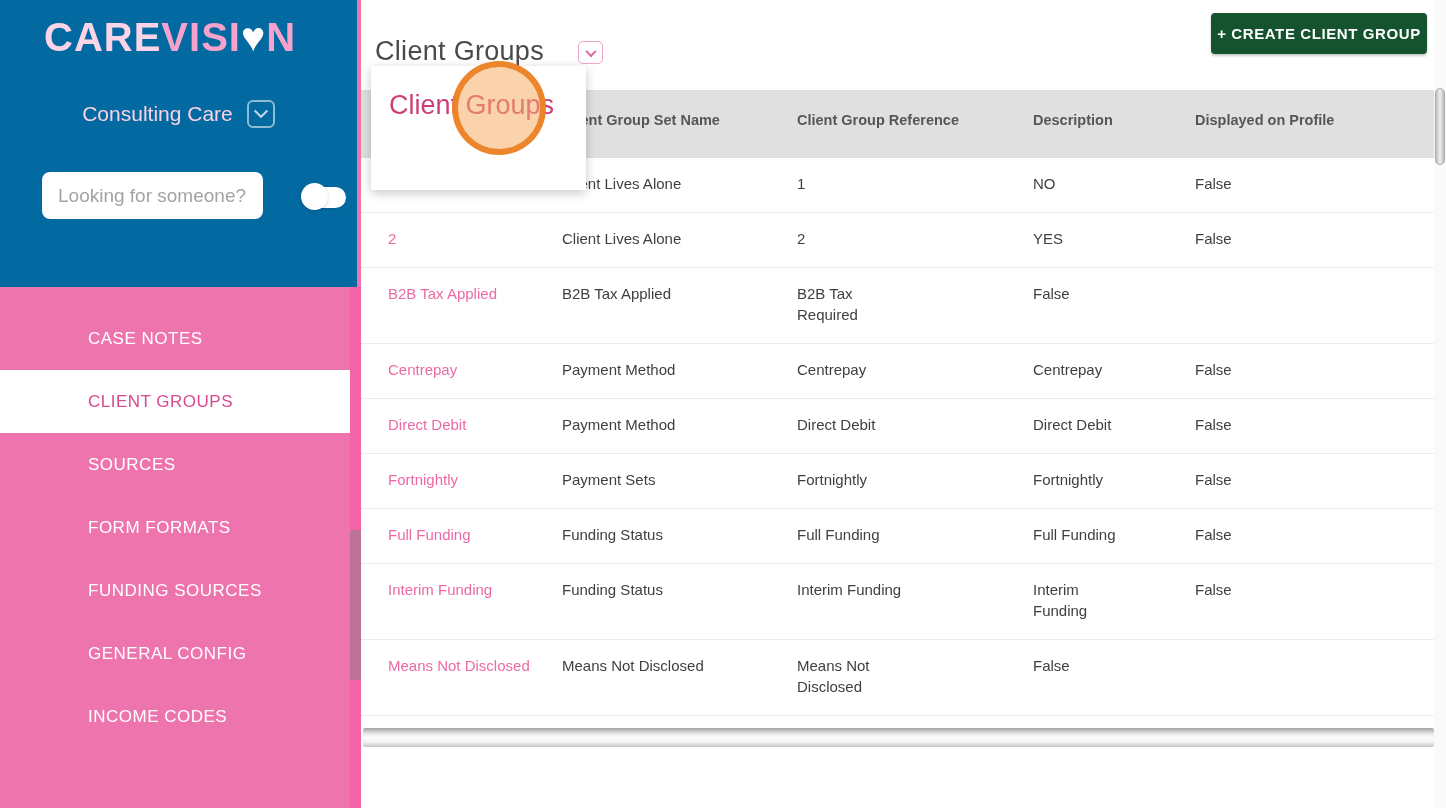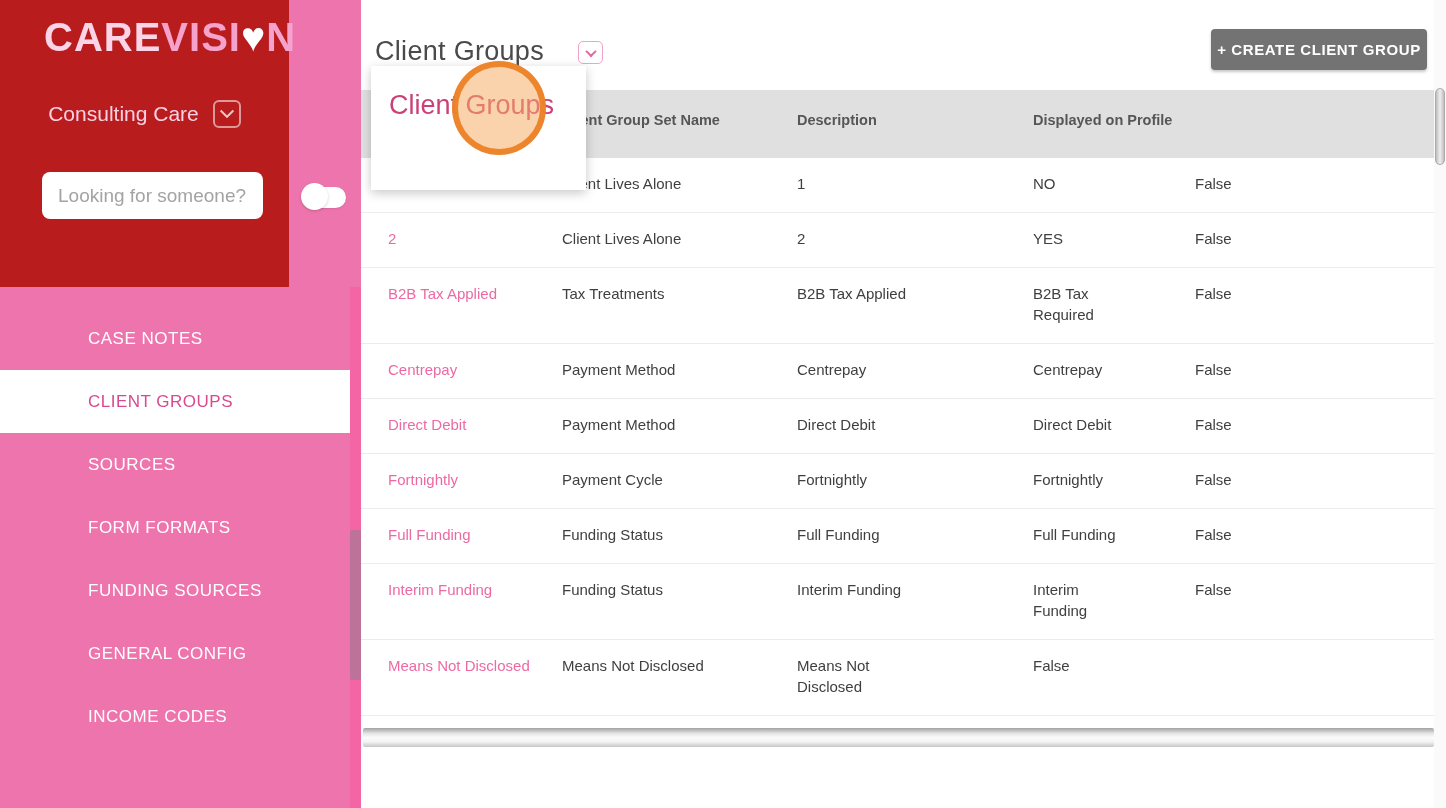--- a/index.html
+++ b/index.html
@@ -2,21 +2,21 @@
 <html><head>
 <meta charset="utf-8">
 <style>
   * { margin:0; padding:0; box-sizing:border-box; }
   html,body { width:1446px; height:808px; overflow:hidden; font-family:"Liberation Sans", sans-serif; background:#fff; }
 
   .app { position:relative; width:1446px; height:808px; }
 
   
   .sidebar { position:absolute; left:0; top:0; width:361px; height:808px; background:#ee74ad; }
-  .sidebar-top { position:absolute; left:0; top:0; width:289px; height:287px; background:#b91c1c; }
+  .sidebar-top { position:absolute; left:0; top:0; width:357px; height:287px; background:#0369a1; }
 
   .logo { position:absolute; left:44px; top:14px; font-size:40px; font-weight:bold; letter-spacing:1px; white-space:nowrap; }
   .logo .lp1 { color:#fbd4e7; }
   .logo .lp2 { color:#f5a3cd; }
   .logo .heart { color:#ffffff; font-size:41px; }
 
   .org-row { position:absolute; left:0; top:100px; width:100%; display:flex; align-items:center; justify-content:center; gap:14px; }
   .org-label { font-size:21px; color:#fbd0e4; }
   .chev-box { width:28px; height:28px; border:2px solid rgba(255,255,255,0.55); border-radius:6px; display:flex; align-items:center; justify-content:center; cursor:pointer; }
   .chev { width:10px; height:10px; border-right:2px solid rgba(255,255,255,0.75); border-bottom:2px solid rgba(255,255,255,0.75); transform:rotate(45deg) translate(-2px,-2px); }
@@ -35,21 +35,21 @@
   .side-scroll { position:absolute; right:0; top:287px; width:11px; height:521px; background:#f365a5; }
   .side-thumb { position:absolute; left:0; top:243px; width:11px; height:150px; background:#bc7299; border-radius:2px; }
 
   
   .main { position:absolute; left:361px; top:0; width:1085px; height:808px; background:#fff; }
 
   .page-title { position:absolute; left:14px; top:36px; font-size:27px; font-weight:400; color:#4a4a4a; letter-spacing:0.3px; }
   .title-chev-btn { position:absolute; left:217px; top:41px; width:25px; height:23px; background:#fff; border:1px solid #f0a3c8; border-radius:5px; cursor:pointer; display:flex; align-items:center; justify-content:center; }
   .title-chev-btn .chev2 { width:8px; height:8px; border-right:2px solid #e2679f; border-bottom:2px solid #e2679f; transform:rotate(45deg) translate(-1px,-1px); }
 
-  .create-btn { position:absolute; right:19px; top:29px; width:216px; height:41px; background:#737373; border:none; border-radius:4px; color:#fff; font-size:15px; font-weight:bold; letter-spacing:0.6px; cursor:pointer; box-shadow:0 2px 3px rgba(0,0,0,0.22); font-family:"Liberation Sans", sans-serif; }
+  .create-btn { position:absolute; right:19px; top:13px; width:216px; height:41px; background:#14532d; border:none; border-radius:4px; color:#fff; font-size:15px; font-weight:bold; letter-spacing:0.6px; cursor:pointer; box-shadow:0 2px 3px rgba(0,0,0,0.22); font-family:"Liberation Sans", sans-serif; }
 
   .table { position:absolute; left:0; top:90px; width:1073px; }
   .thead { display:grid; grid-template-columns:174px 235px 236px 162px 1fr; padding:22px 0 0 27px; height:68px; background:#e0e0e0; color:#565656; font-size:14.5px; font-weight:bold; }
   .trow { display:grid; grid-template-columns:174px 235px 236px 162px 1fr; padding:15px 0 18px 27px; min-height:55px; border-bottom:1px solid #ececec; font-size:15px; color:#3f3f3f; line-height:21px; background:#fff; }
   .cell-link { color:#ec6aa4; cursor:pointer; }
   .cell-desc { max-width:88px; }
 
   .hscroll { position:absolute; left:2px; top:728px; width:1071px; height:19px; border-radius:2px;
              background:linear-gradient(180deg,#a2a2a2 0%,#e7e7e7 30%,#fbfbfb 50%,#f4f4f4 72%,#c6c6c6 100%); cursor:pointer; }
 
@@ -108,20 +108,21 @@
     <h1 class="page-title">Client Groups</h1>
     <button class="title-chev-btn">
       <i class="chev2"></i>
     </button>
     <button class="create-btn">+ CREATE CLIENT GROUP</button>
 
     <div class="table">
       <div class="thead">
         <span></span>
         <span>Client Group Set Name</span>
+        <span>Client Group Reference</span>
         <span>Description</span>
         <span>Displayed on Profile</span>
       </div>
       <div class="tbody">
   <div class="trow">
     <span class="cell-link c-name"></span>
     <span class="c-set">Client Lives Alone</span>
     <span class="c-ref">1</span>
     <span class="cell-desc c-desc">NO</span>
     <span class="c-prof">False</span>
@@ -130,21 +131,20 @@
   <div class="trow">
     <span class="cell-link c-name">2</span>
     <span class="c-set">Client Lives Alone</span>
     <span class="c-ref">2</span>
     <span class="cell-desc c-desc">YES</span>
     <span class="c-prof">False</span>
   </div>
 
   <div class="trow">
     <span class="cell-link c-name">B2B Tax Applied</span>
-    <span class="c-set">Tax Treatments</span>
     <span class="c-ref">B2B Tax Applied</span>
     <span class="cell-desc c-desc">B2B Tax Required</span>
     <span class="c-prof">False</span>
   </div>
 
   <div class="trow">
     <span class="cell-link c-name">Centrepay</span>
     <span class="c-set">Payment Method</span>
     <span class="c-ref">Centrepay</span>
     <span class="cell-desc c-desc">Centrepay</span>
@@ -154,21 +154,21 @@
   <div class="trow">
     <span class="cell-link c-name">Direct Debit</span>
     <span class="c-set">Payment Method</span>
     <span class="c-ref">Direct Debit</span>
     <span class="cell-desc c-desc">Direct Debit</span>
     <span class="c-prof">False</span>
   </div>
 
   <div class="trow">
     <span class="cell-link c-name">Fortnightly</span>
-    <span class="c-set">Payment Cycle</span>
+    <span class="c-set">Payment Sets</span>
     <span class="c-ref">Fortnightly</span>
     <span class="cell-desc c-desc">Fortnightly</span>
     <span class="c-prof">False</span>
   </div>
 
   <div class="trow">
     <span class="cell-link c-name">Full Funding</span>
     <span class="c-set">Funding Status</span>
     <span class="c-ref">Full Funding</span>
     <span class="cell-desc c-desc">Full Funding</span>

